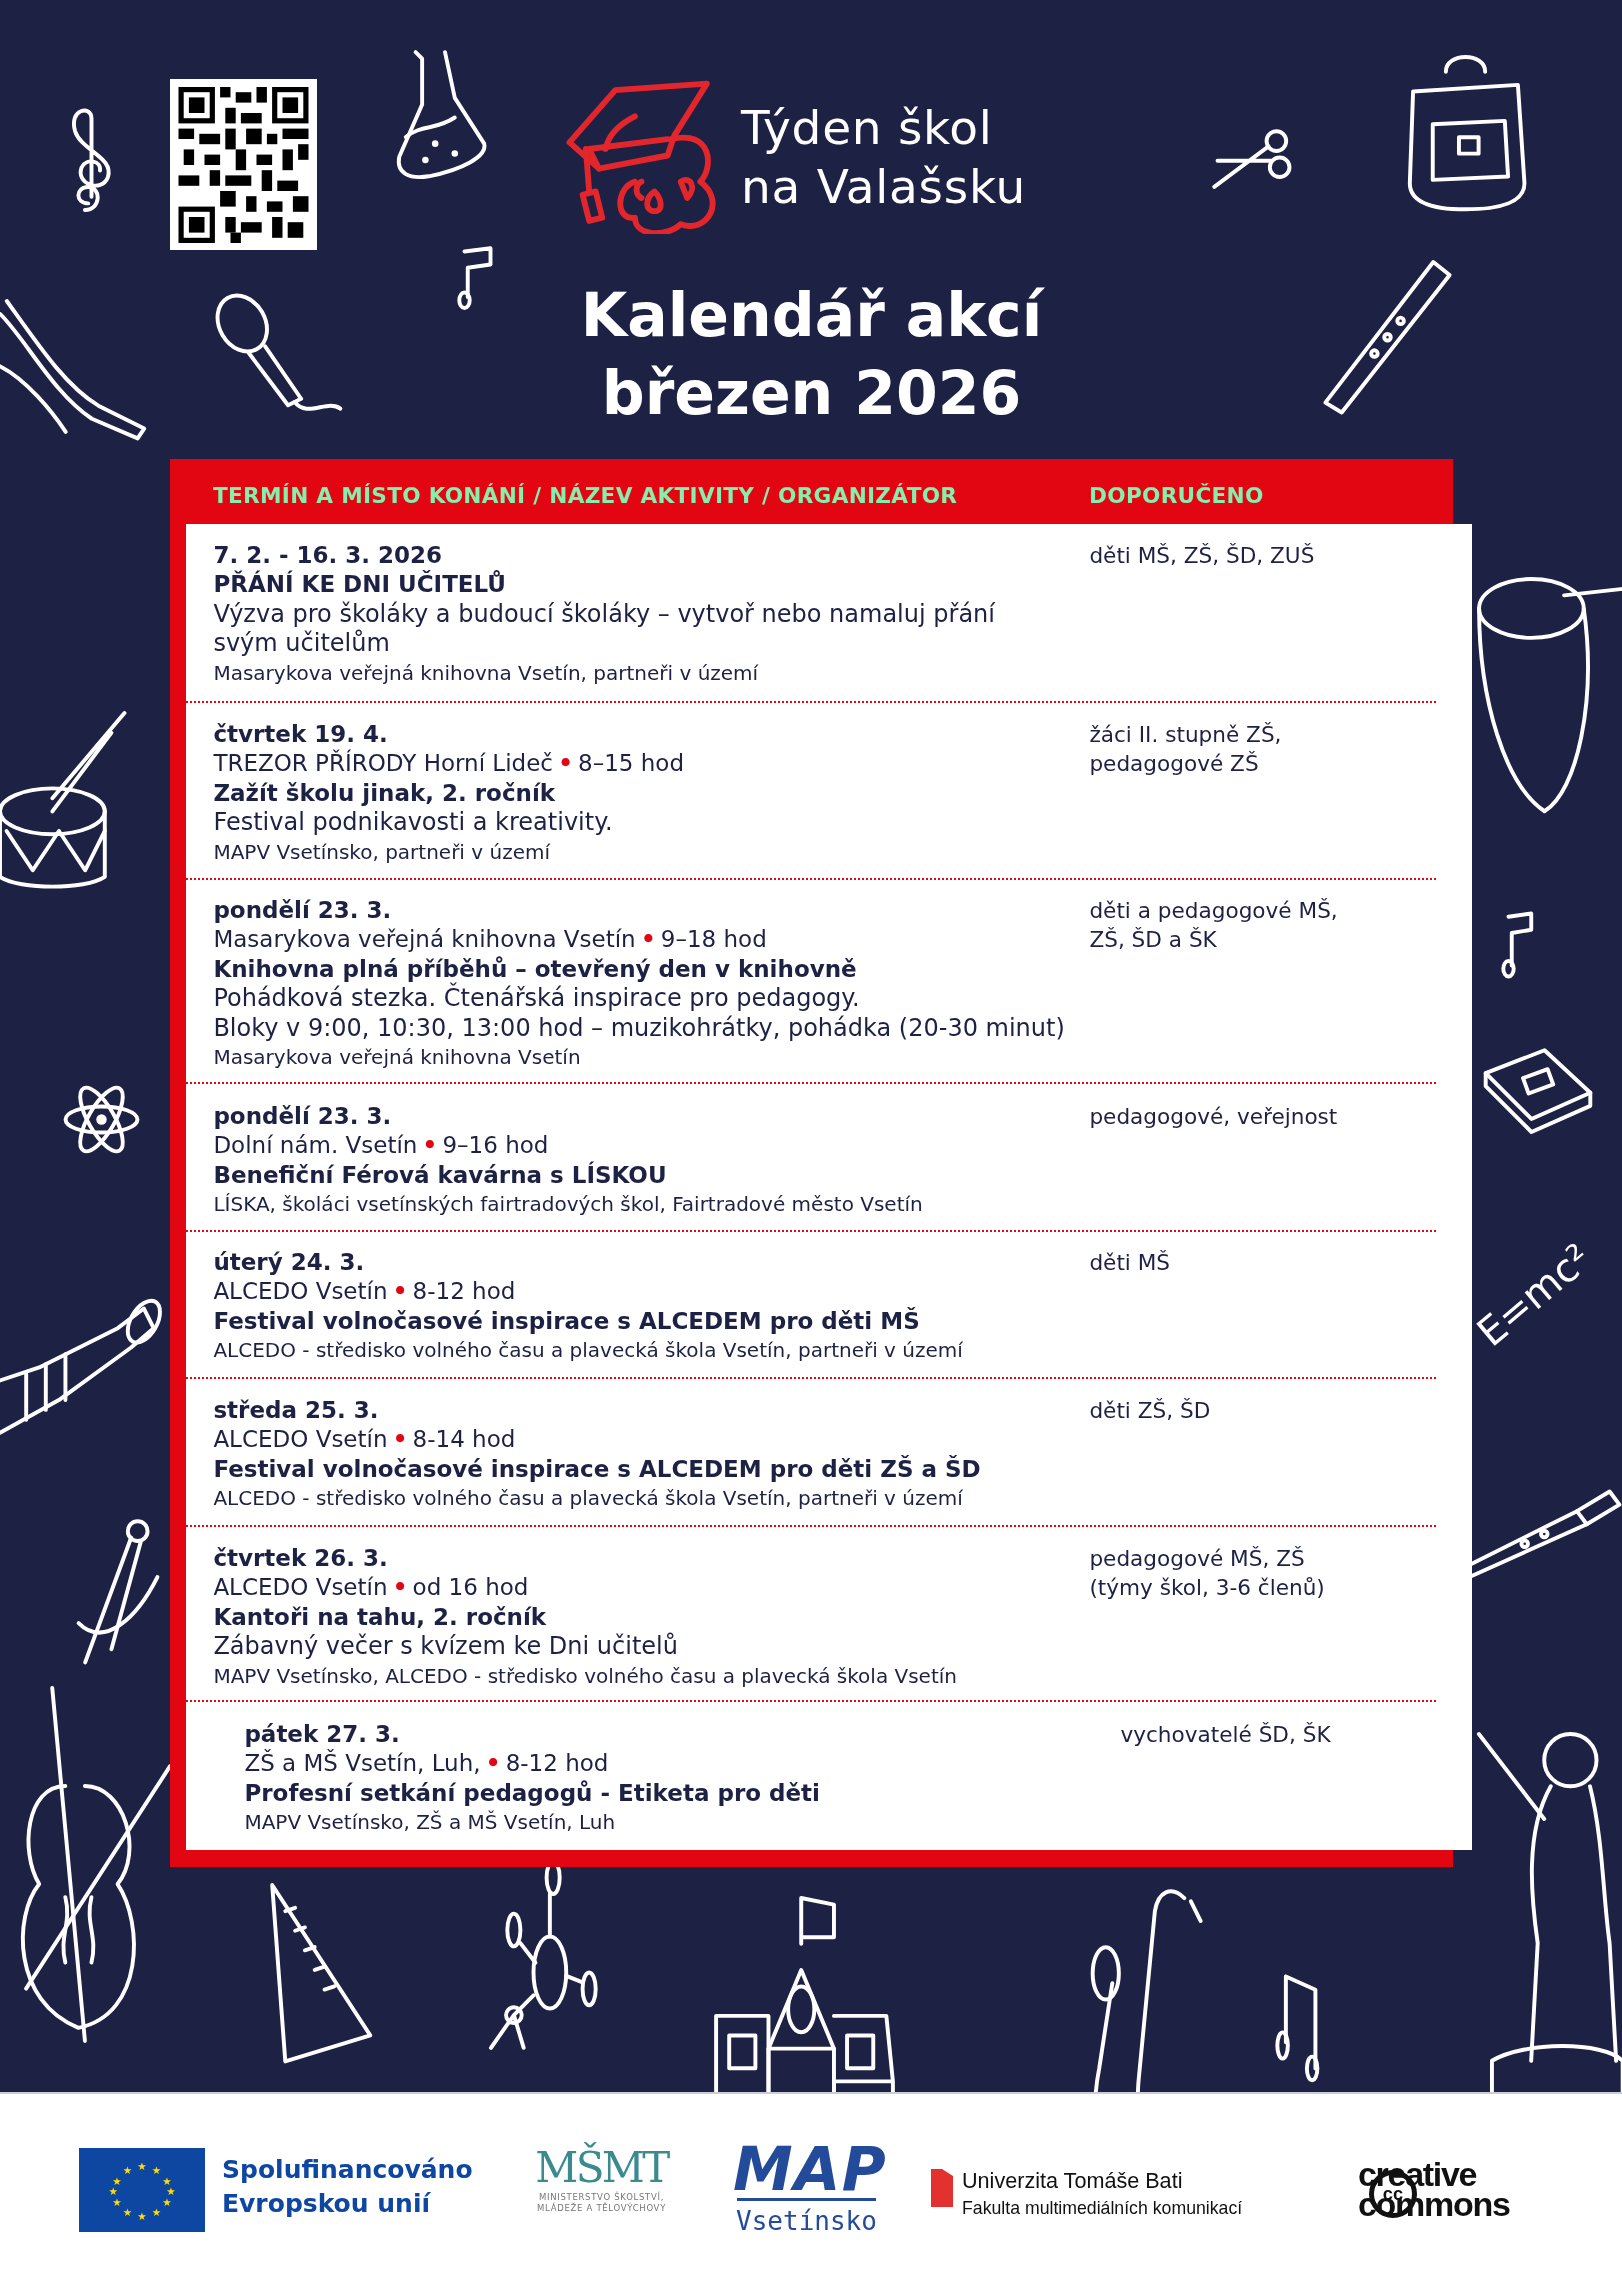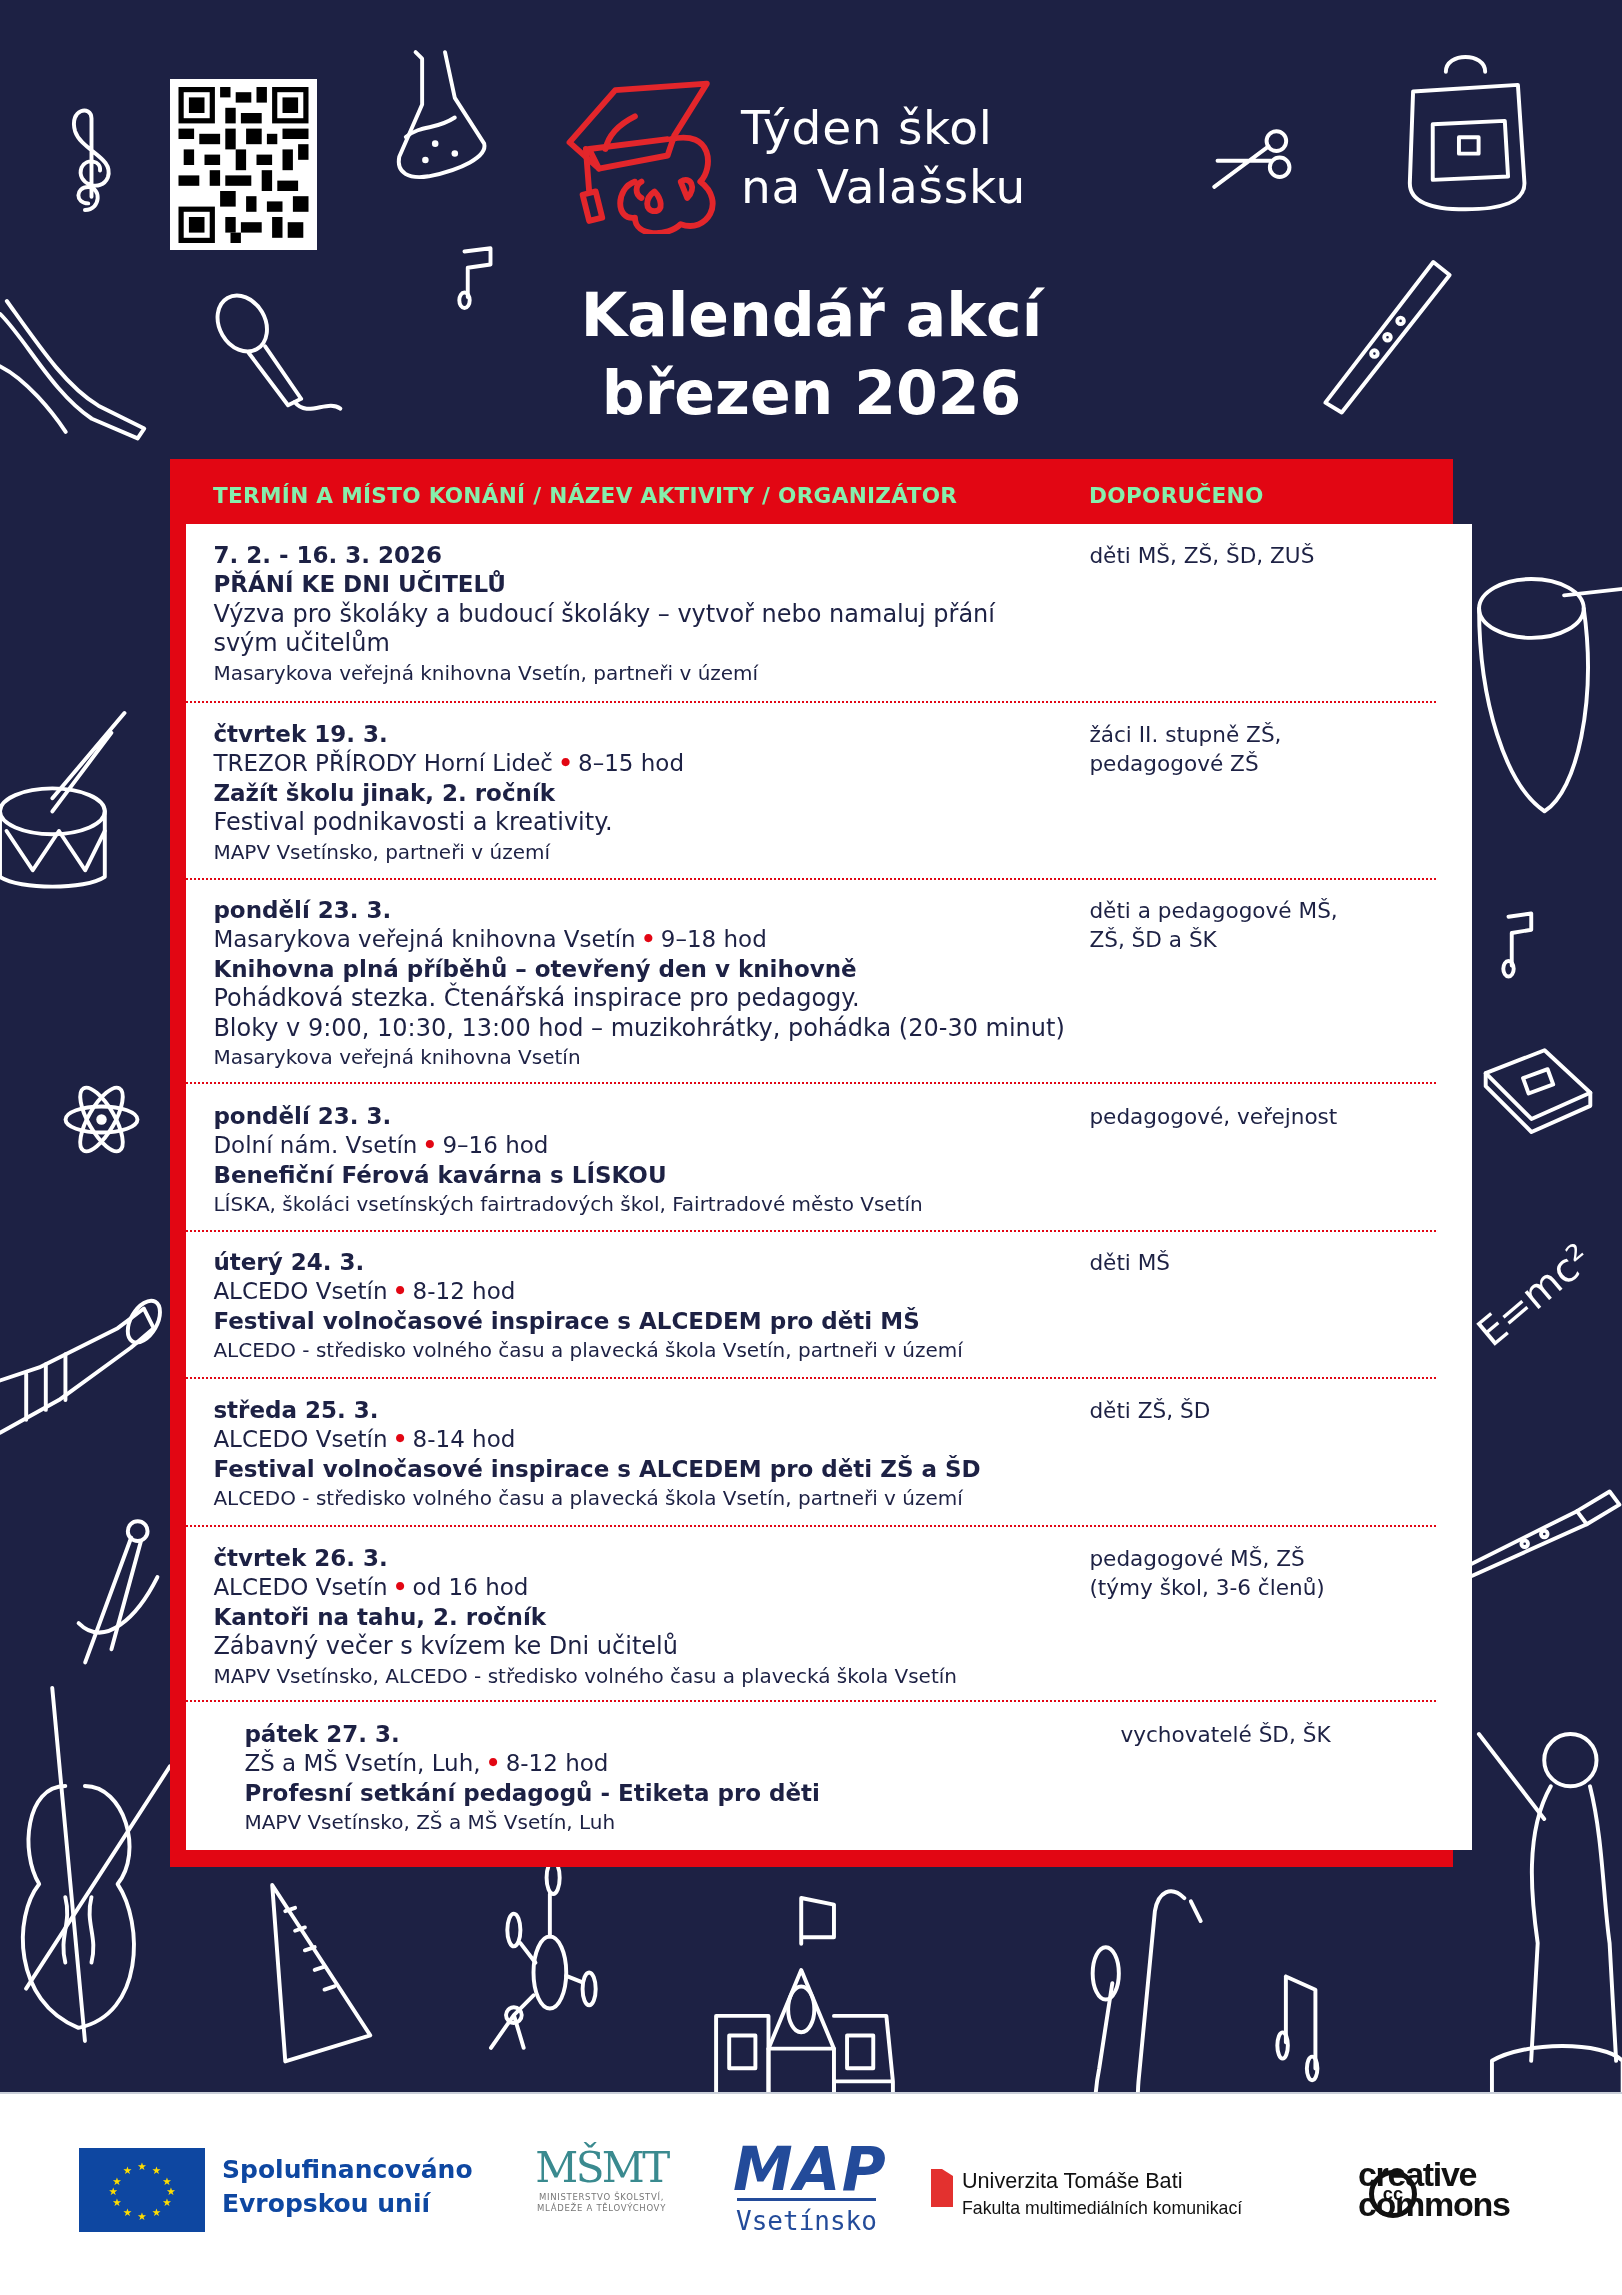--- a/index.html
+++ b/index.html
@@ -325,21 +325,21 @@
           <span class="line desc" style="width:792px;">Výzva pro školáky a budoucí školáky – vytvoř nebo namaluj přání svým učitelům</span>
           <span class="line org">Masarykova veřejná knihovna Vsetín, partneři v území</span>
         </div>
         <div class="cell-rec">
           <span class="line">děti MŠ, ZŠ, ŠD, ZUŠ</span>
         </div>
       </div>
 
       <div class="row" style="top:179px;height:177px;">
         <div class="cell-main">
-          <span class="line date">čtvrtek 19. 3.</span>
+          <span class="line date">čtvrtek 19. 4.</span>
           <span class="line place"><span>TREZOR PŘÍRODY Horní Lideč</span><span class="dot">•</span><span>8–15 hod</span></span>
           <span class="line name">Zažít školu jinak, 2. ročník</span>
           <span class="line desc">Festival podnikavosti a kreativity.</span>
           <span class="line org">MAPV Vsetínsko, partneři v území</span>
         </div>
         <div class="cell-rec">
           <span class="line">žáci II. stupně ZŠ,</span>
           <span class="line">pedagogové ZŠ</span>
         </div>
       </div>

